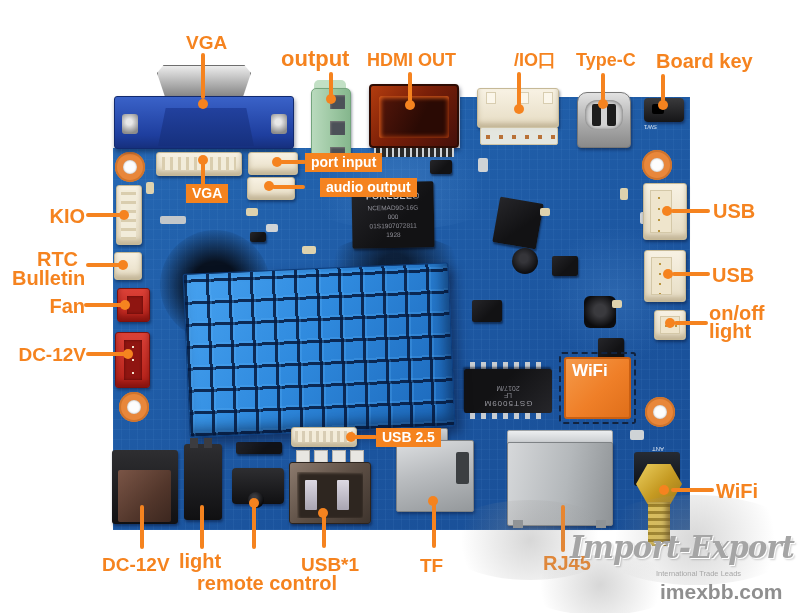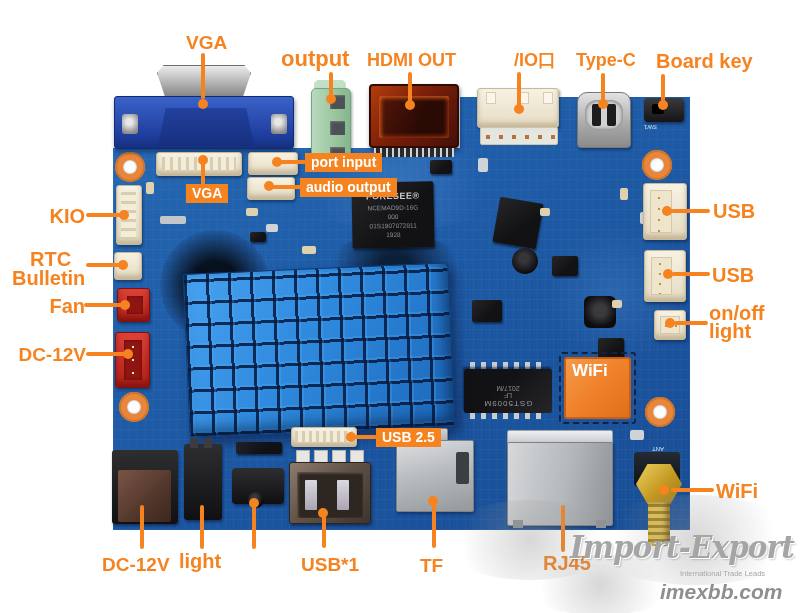--- a/index.html
+++ b/index.html
@@ -38,21 +38,21 @@
   .vline{width:4px;background:#f5831f;border-radius:2px;}
   .hline{height:4px;background:#f5831f;border-radius:2px;}
   .dot{width:10px;height:10px;border-radius:50%;background:#f5831f;}
   
   .wm-title{font-family:"DejaVu Serif",serif;font-style:italic;font-weight:700;font-size:32px;
     color:#a5a5a5;letter-spacing:-1px;transform:scaleX(.92);transform-origin:left;
     text-shadow:1px 1px 0 #fff,2px 2px 2px rgba(0,0,0,.18);white-space:nowrap;}
   .wm-sub{font-family:"DejaVu Serif",serif;font-weight:700;font-size:16px;color:#9a9a9a;
     text-shadow:1px 1px 0 #fff;white-space:nowrap;}
   .wm-tag{font-size:7.5px;color:#a8a8a8;white-space:nowrap;}
-  .wm-site{font-weight:700;font-size:21px;color:#8f8f8f;text-shadow:1px 1px 0 #fff;white-space:nowrap;font-style:italic;}
+  .wm-site{font-weight:700;font-size:21px;color:#8f8f8f;text-shadow:1px 1px 0 #fff;white-space:nowrap;}
   .mapblob{border-radius:50%;background:radial-gradient(circle,rgba(150,150,150,.38) 0%,rgba(150,150,150,0) 70%);}
 </style>
 </head>
 <body>
 
 <div class="stage">
 
   <div class="pcb">
     <div class="traces"></div>
 
@@ -234,33 +234,33 @@
   <div class="dot" style="left:658px;top:100px;"></div>
 
   <div class="boxlbl" style="left:186px;top:184px;">VGA</div>
   <div class="vline" style="left:201px;top:160px;height:26px;"></div>
   <div class="dot" style="left:198px;top:155px;"></div>
 
   <div class="boxlbl" style="left:305px;top:153px;">port input</div>
   <div class="hline" style="left:280px;top:160px;width:26px;"></div>
   <div class="dot" style="left:272px;top:157px;"></div>
 
-  <div class="boxlbl" style="left:300px;top:178px;">audio output</div>
+  <div class="boxlbl" style="left:320px;top:178px;">audio output</div>
   <div class="hline" style="left:272px;top:185px;width:33px;"></div>
   <div class="dot" style="left:264px;top:181px;"></div>
 
   <div class="boxlbl" style="left:376px;top:428px;">USB 2.5</div>
   <div class="hline" style="left:354px;top:435px;width:23px;"></div>
   <div class="dot" style="left:346px;top:432px;"></div>
 
   <div class="lbl" style="left:30px;top:206px;width:55px;text-align:right;">KIO</div>
   <div class="hline" style="left:86px;top:213px;width:35px;"></div>
   <div class="dot" style="left:119px;top:210px;"></div>
 
-  <div class="lbl" style="left:30px;top:249px;width:55px;text-align:left;">RTC</div>
+  <div class="lbl" style="left:30px;top:249px;width:55px;text-align:center;">RTC</div>
   <div class="lbl" style="left:12px;top:268px;width:73px;text-align:right;">Bulletin</div>
   <div class="hline" style="left:86px;top:263px;width:35px;"></div>
   <div class="dot" style="left:118px;top:260px;"></div>
 
   <div class="lbl" style="left:30px;top:296px;width:55px;text-align:right;">Fan</div>
   <div class="hline" style="left:84px;top:303px;width:39px;"></div>
   <div class="dot" style="left:120px;top:300px;"></div>
 
   <div class="lbl" style="left:18px;top:345px;width:68px;text-align:right;font-size:19px;">DC-12V</div>
   <div class="hline" style="left:86px;top:352px;width:40px;"></div>
@@ -284,32 +284,33 @@
   <div class="dot" style="left:659px;top:485px;"></div>
 
   <div class="vline" style="left:140px;top:505px;height:44px;"></div>
   <div class="lbl" style="left:102px;top:555px;font-size:19px;">DC-12V</div>
 
   <div class="vline" style="left:200px;top:505px;height:44px;"></div>
   <div class="lbl" style="left:179px;top:551px;">light</div>
 
   <div class="dot" style="left:249px;top:498px;"></div>
   <div class="vline" style="left:252px;top:505px;height:44px;"></div>
+  <div class="lbl" style="left:197px;top:573px;">remote control</div>
 
   <div class="dot" style="left:318px;top:508px;"></div>
   <div class="vline" style="left:322px;top:514px;height:34px;"></div>
   <div class="lbl" style="left:301px;top:555px;font-size:19px;">USB*1</div>
 
   <div class="dot" style="left:428px;top:496px;"></div>
   <div class="vline" style="left:432px;top:503px;height:45px;"></div>
   <div class="lbl" style="left:420px;top:556px;font-size:19px;">TF</div>
 
   <div class="vline" style="left:561px;top:505px;height:47px;"></div>
   <div class="lbl" style="left:543px;top:553px;">RJ45</div>
 
   <div class="mapblob" style="left:440px;top:500px;width:180px;height:80px;"></div>
   <div class="mapblob" style="left:590px;top:495px;width:210px;height:90px;"></div>
   <div class="mapblob" style="left:520px;top:555px;width:160px;height:60px;"></div>
   <div class="wm-title" style="left:570px;top:528px;">Import-Export</div>
-  <div class="wm-tag" style="left:680px;top:569px;">International Trade Leads</div>
+  <div class="wm-tag" style="left:656px;top:569px;">International Trade Leads</div>
   <div class="wm-site" style="left:660px;top:580px;">imexbb.com</div>
 
 </div>
 
 </body></html>

